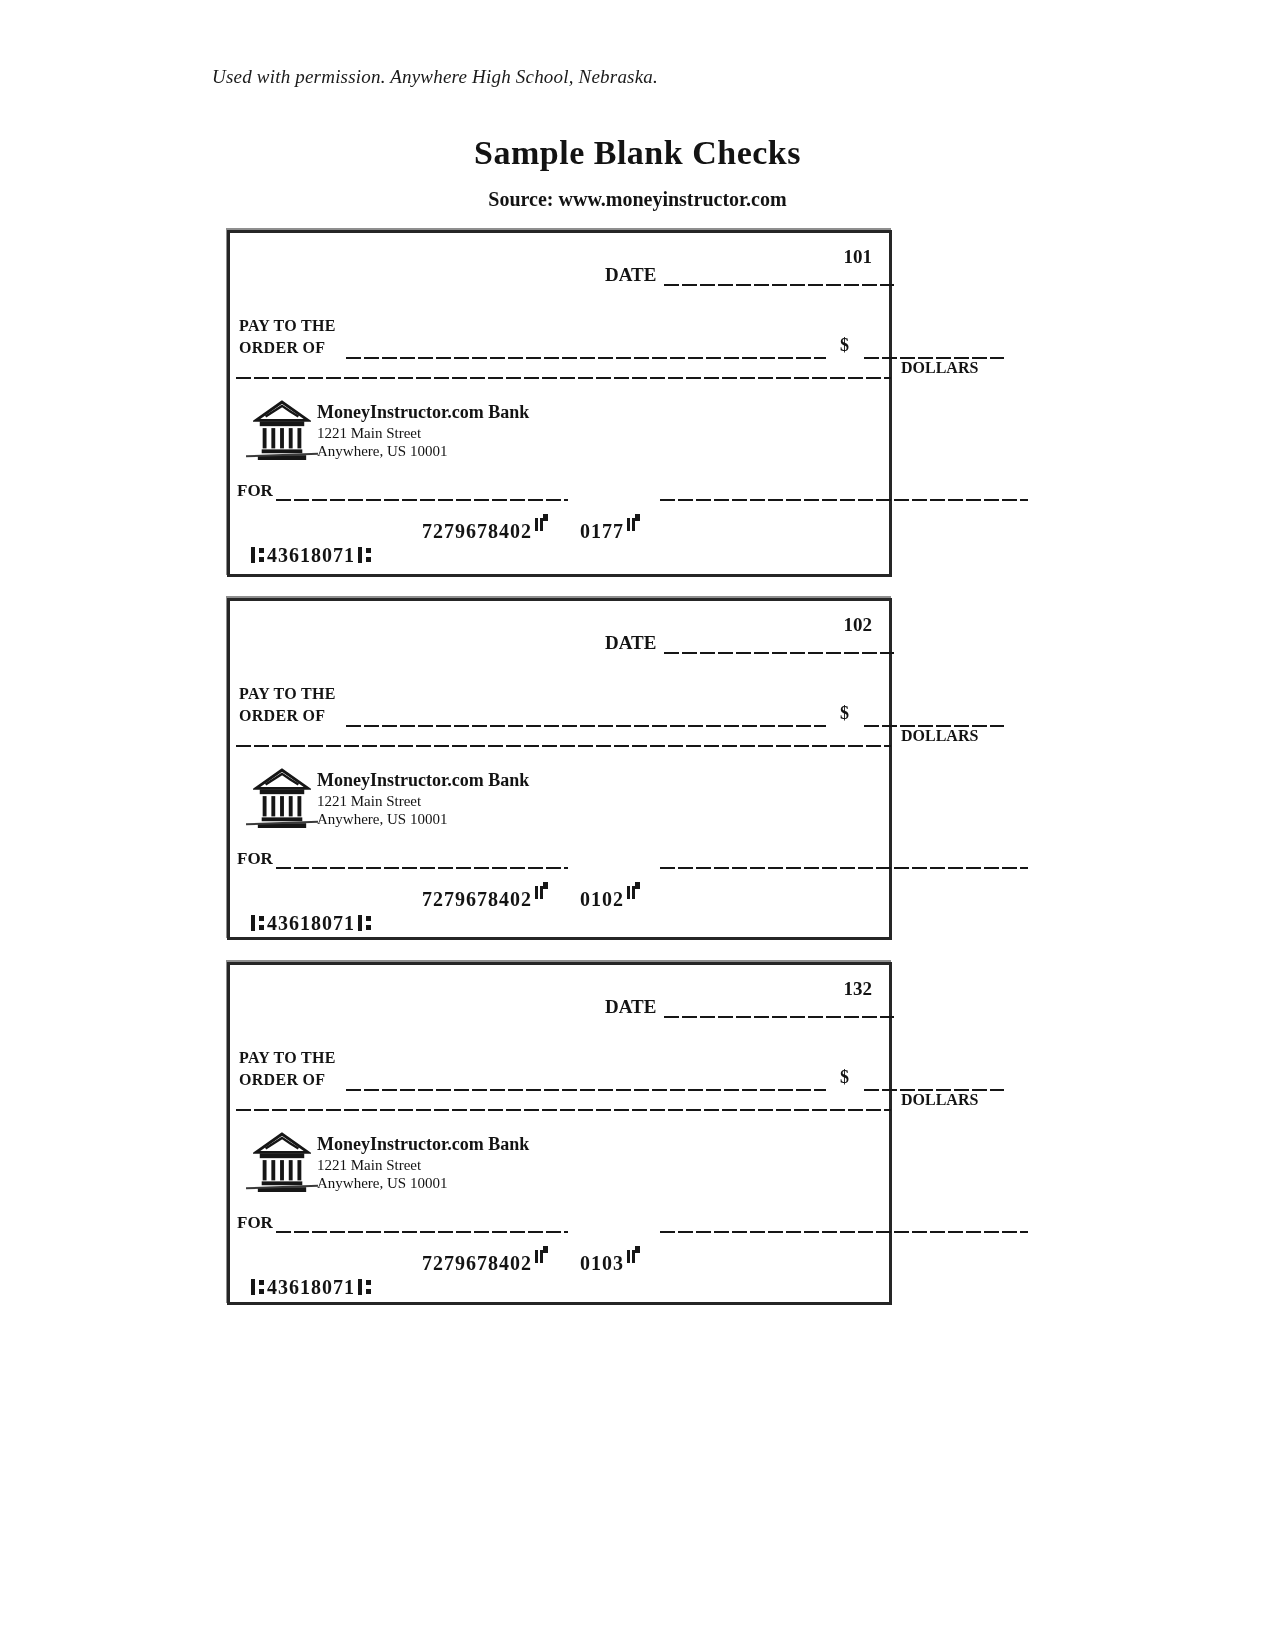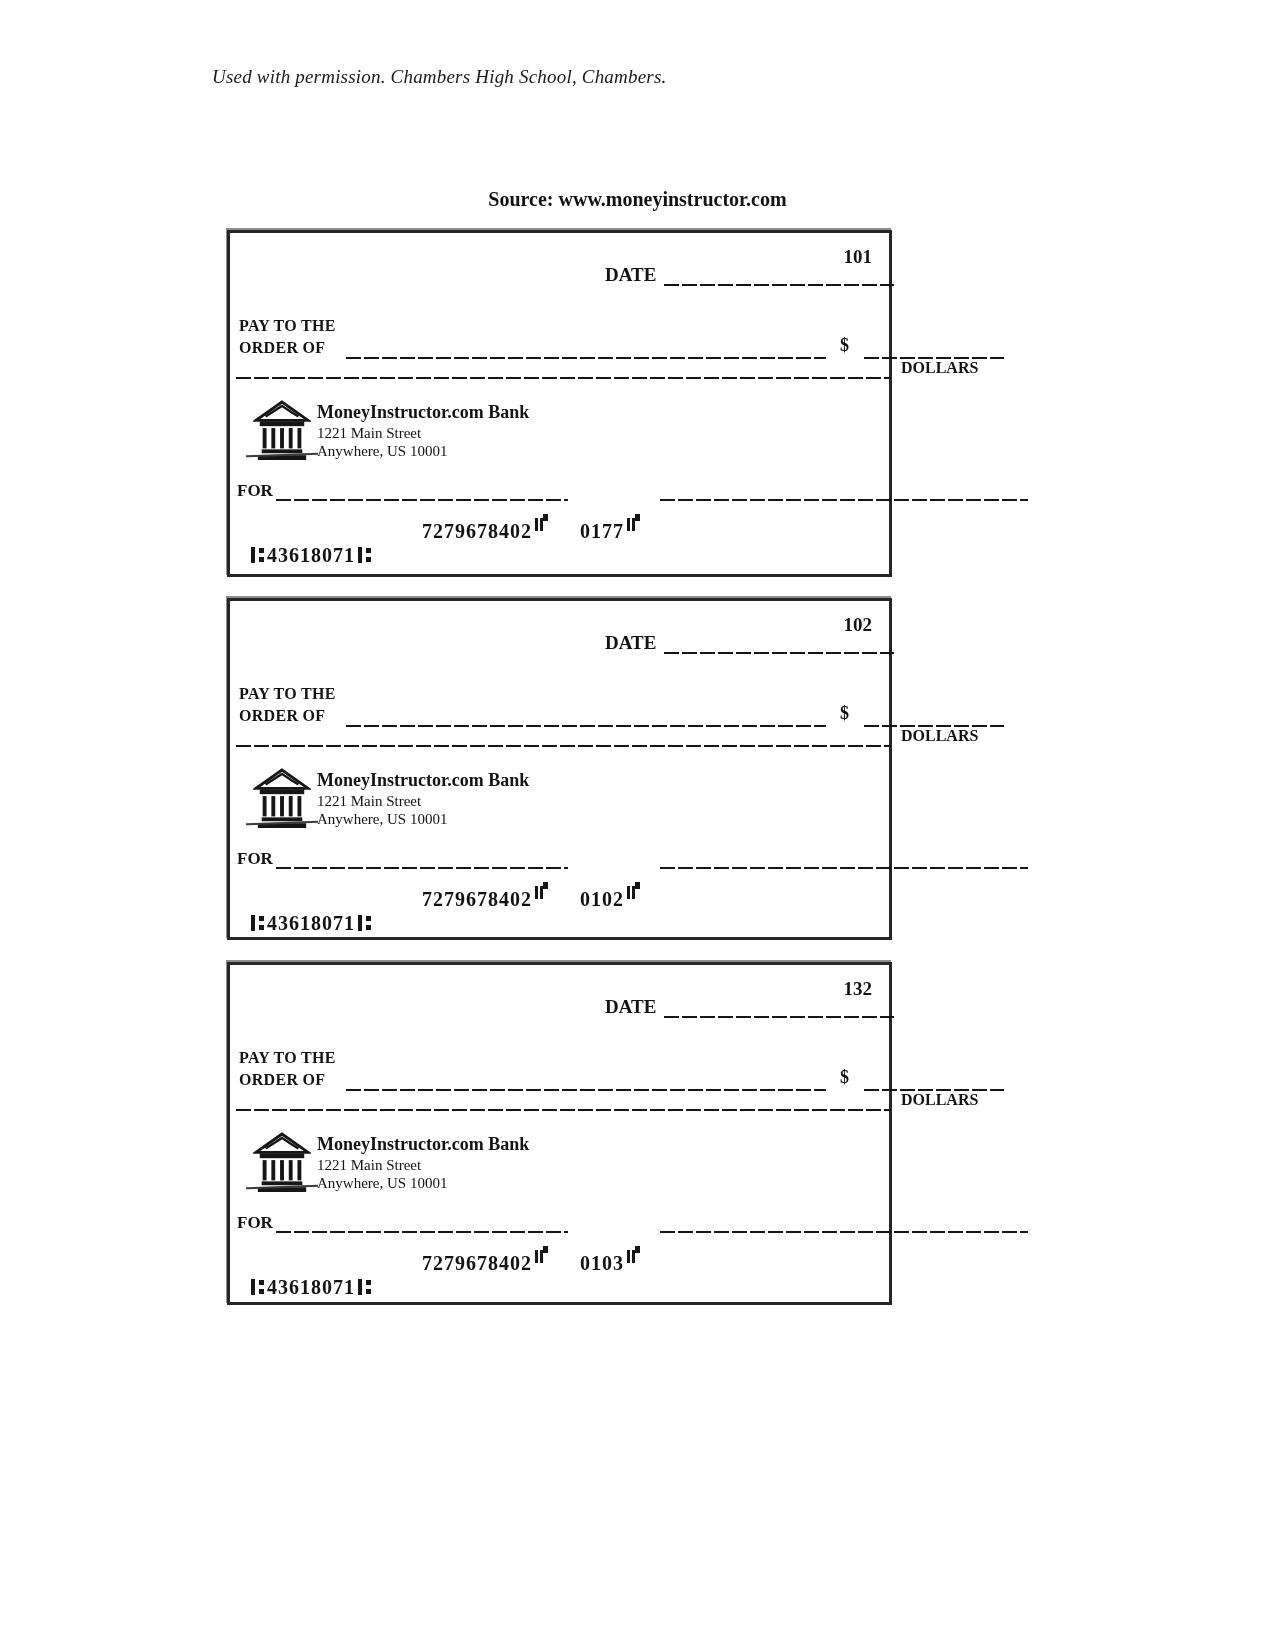--- a/index.html
+++ b/index.html
@@ -107,21 +107,22 @@
   .sym-onus::after {
     content:""; position:absolute; left:8px; top:0;
     width:5px; height:7px; background:#161616;
   }
 </style>
 </head>
 <body>
 
 <div class="page">
 
-  <div class="attribution">Used with permission. Chambers High School, Chambers.</div>
+  <div class="attribution">Used with permission. Anywhere High School, Nebraska.</div>
+  <h1 class="doc-title">Sample Blank Checks</h1>
   <div class="doc-source">Source: www.moneyinstructor.com</div>
 
   <section class="check check-1">
     <div class="check-number">101</div>
     <div class="date-label">DATE</div>
     <div class="uline date-line"></div>
     <div class="pay1">PAY TO THE</div>
     <div class="pay2">ORDER OF</div>
     <div class="uline payee-line"></div>
     <div class="dollar-sign">$</div>

